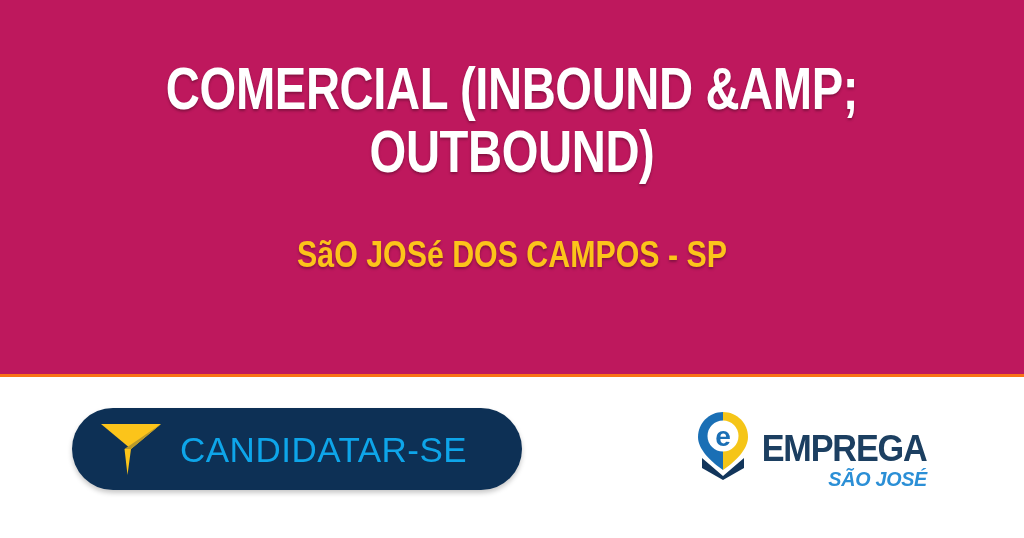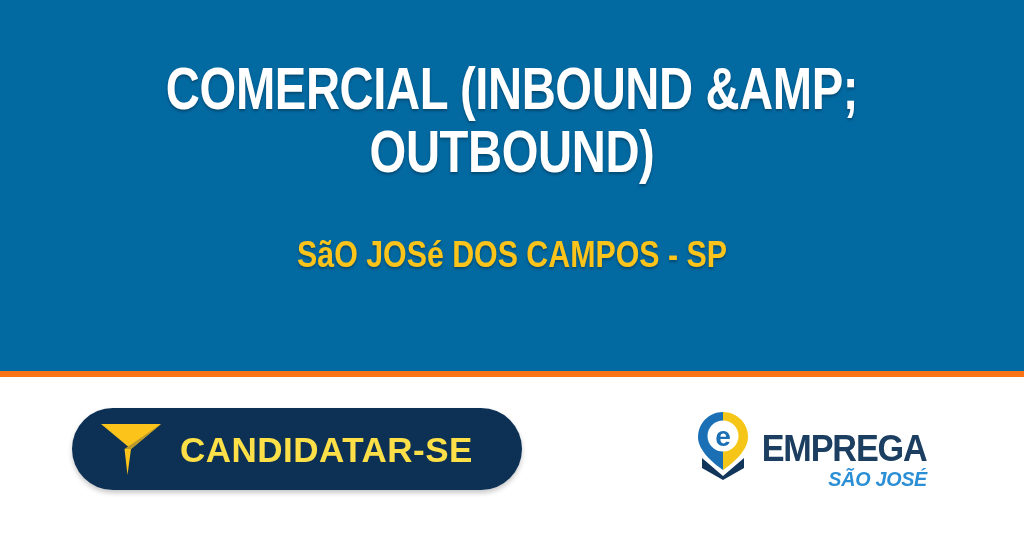--- a/index.html
+++ b/index.html
@@ -22,23 +22,23 @@
     background: #ffffff;
     display: flex;
     flex-direction: column;
   }
 
   
   .hero {
     position: relative;
     width: 1024px;
     height: 377px;
-    background: #0369a1;
-    box-sizing: border-box;
-    border-bottom: 6px solid #f97316;
+    background: #be185d;
+    box-sizing: border-box;
+    border-bottom: 3px solid #f97316;
     display: flex;
     flex-direction: column;
     align-items: center;
     justify-content: flex-start;
   }
 
   .job-title {
     margin: 0;
     padding: 0 60px;
     width: 100%;
@@ -104,23 +104,23 @@
   }
 
   .send-icon {
     width: 62px;
     height: 56px;
     flex: 0 0 auto;
     display: block;
   }
 
   .apply-label {
-    color: #fde047;
-    font-family: "Liberation Sans", sans-serif;
-    font-weight: 700;
+    color: #0ea5e9;
+    font-family: "Liberation Sans", sans-serif;
+    font-weight: 400;
     font-size: 35px;
     letter-spacing: 0.5px;
     line-height: 1;
     text-transform: uppercase;
     white-space: nowrap;
   }
 
   
   .brand-logo {
     position: absolute;

